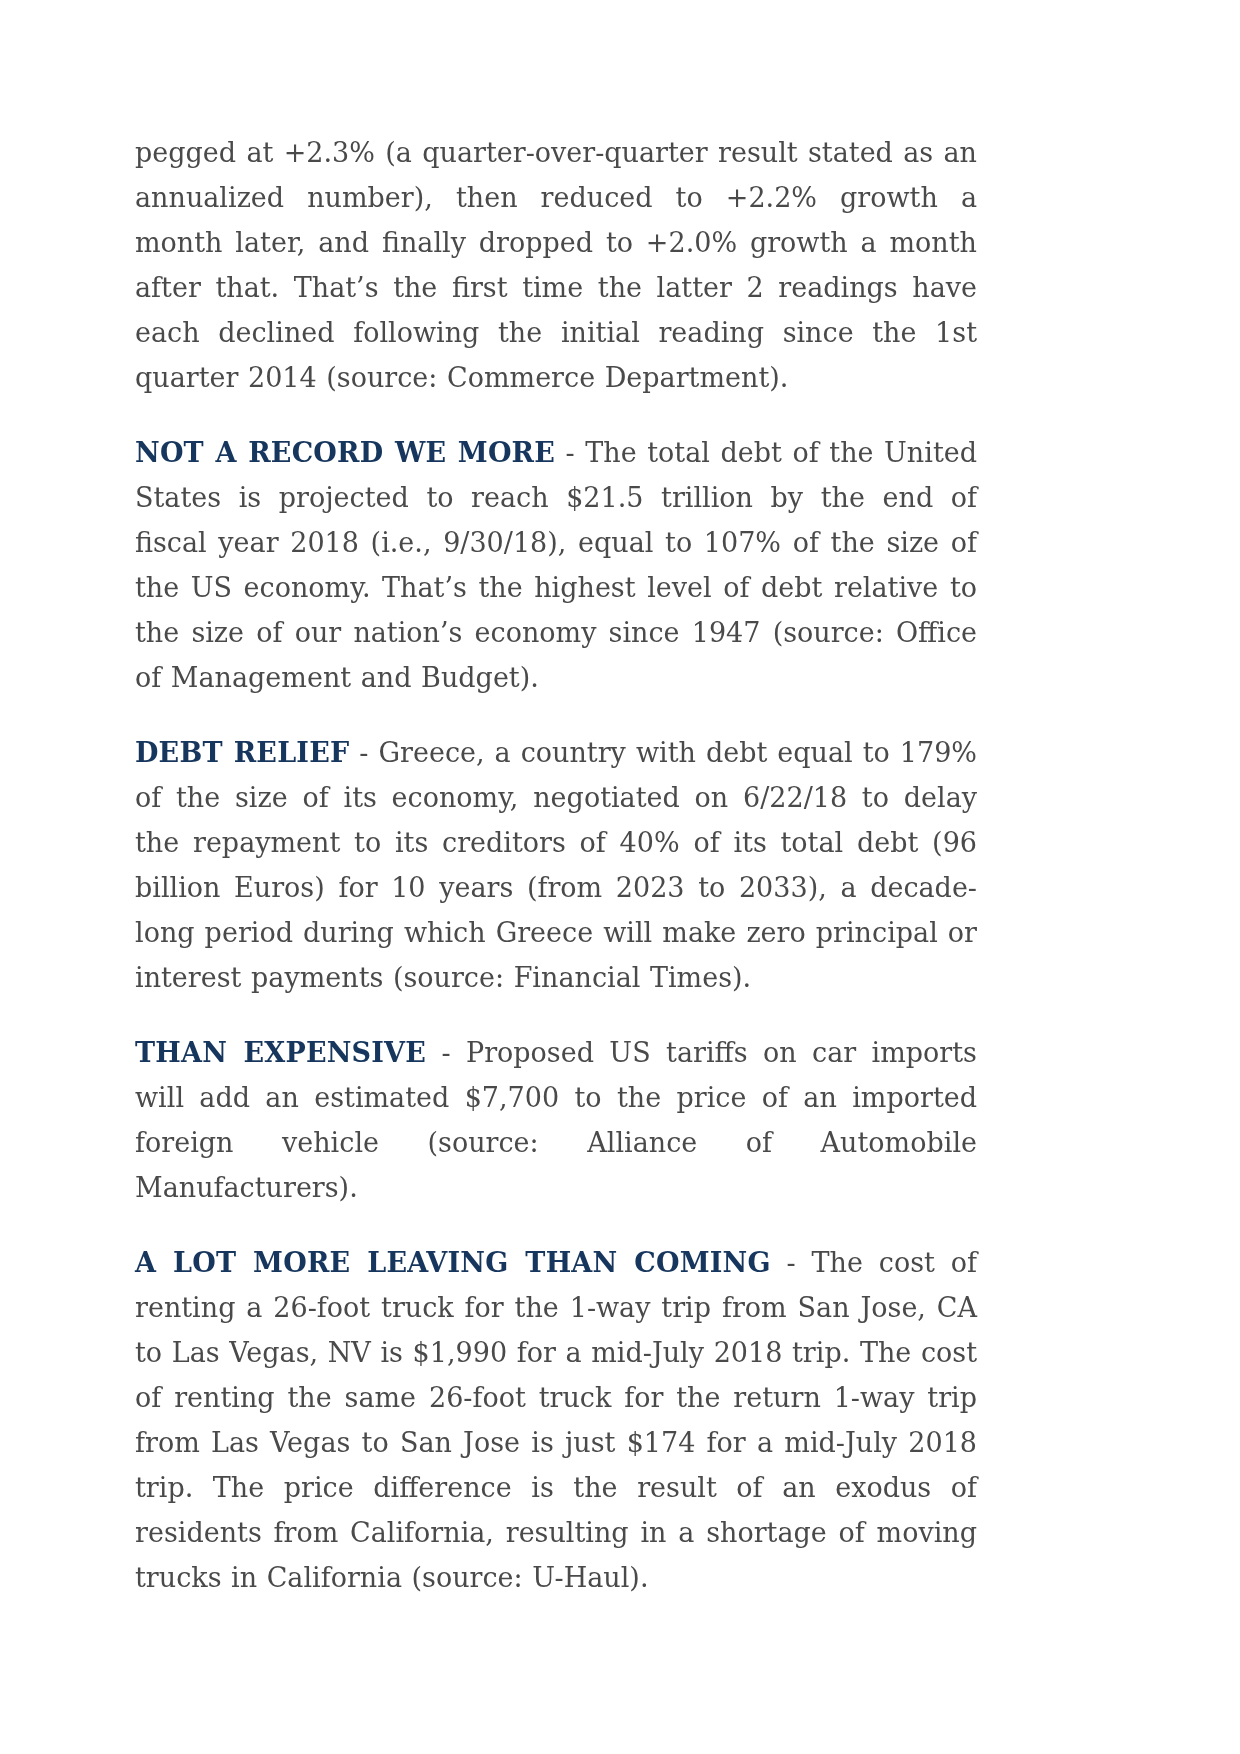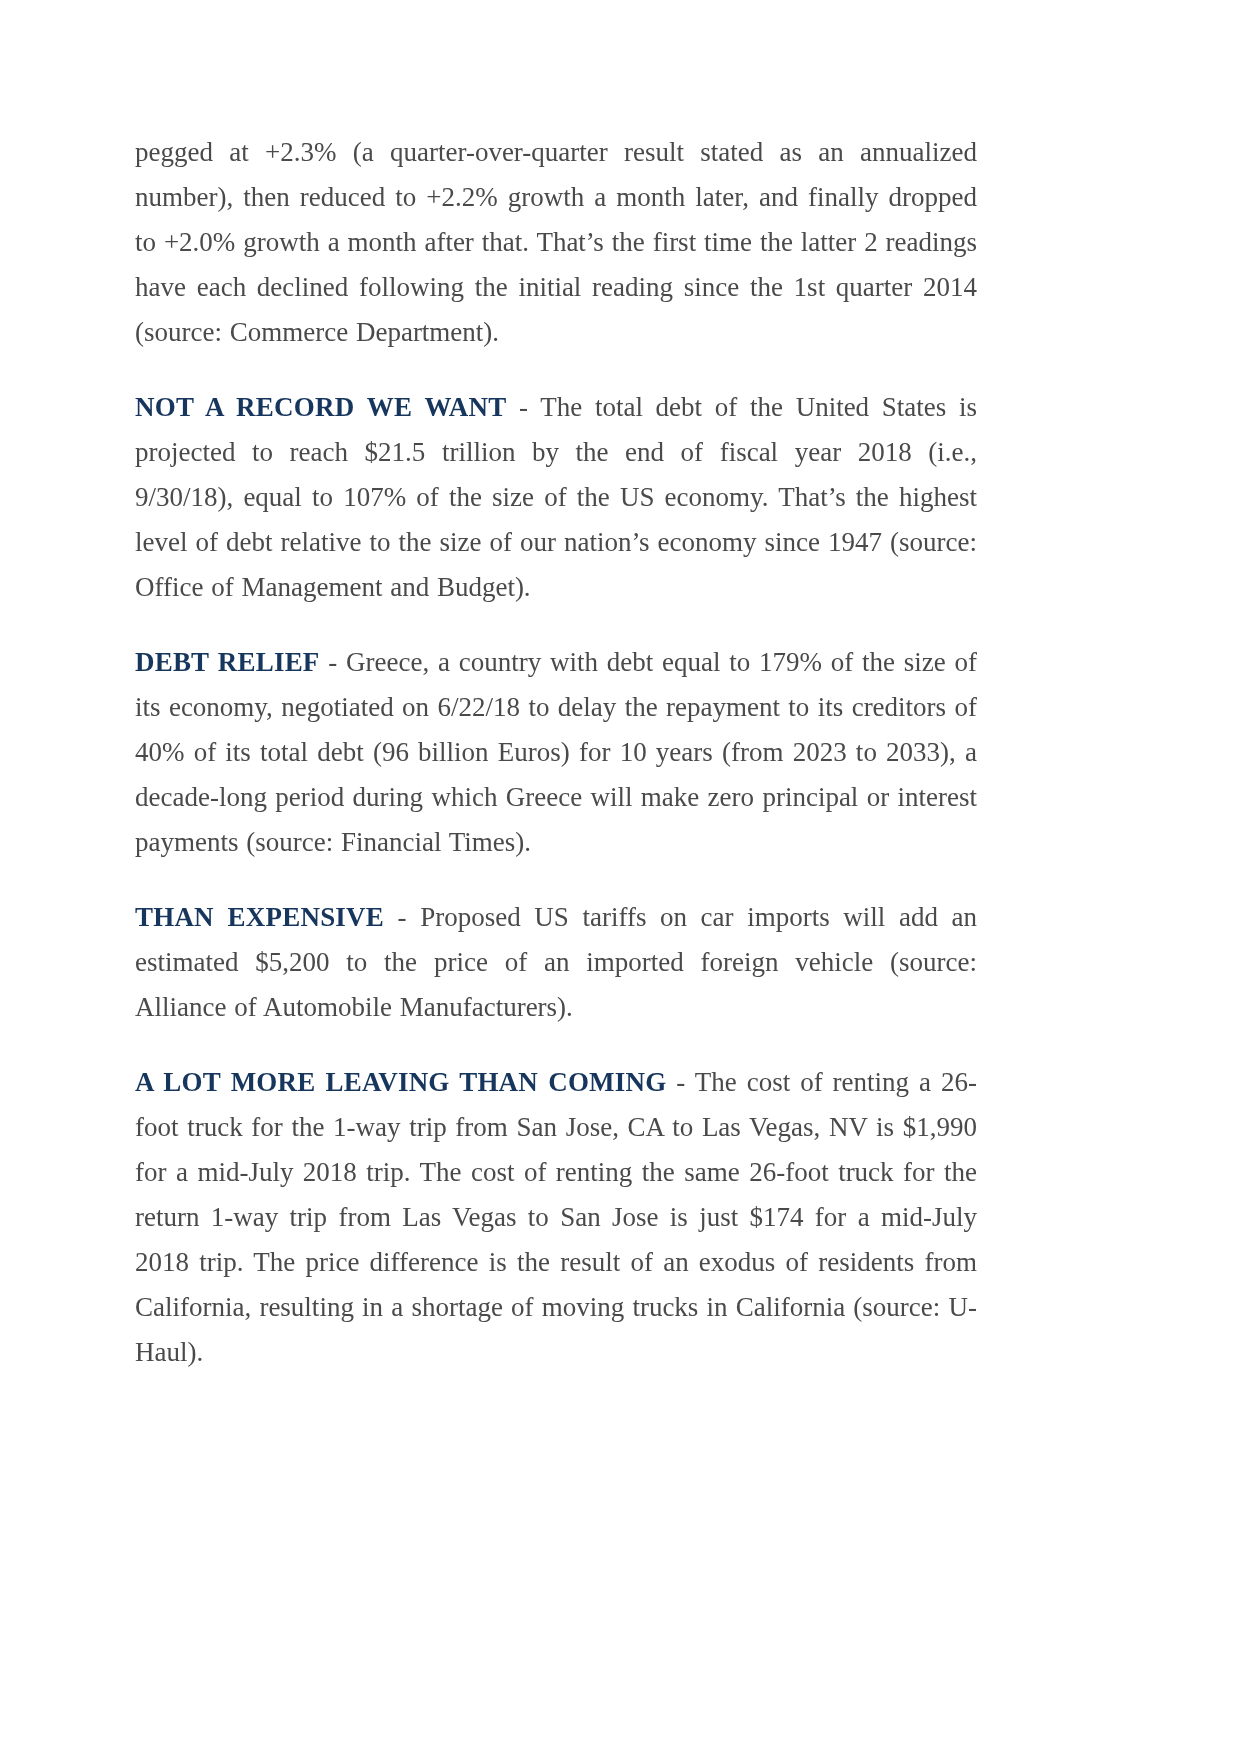--- a/index.html
+++ b/index.html
@@ -13,21 +13,20 @@
     height: 1754px;
     background: #ffffff;
     overflow: hidden;
     font-family: "DejaVu Serif", "Liberation Serif", serif;
   }
   .content {
     position: absolute;
     top: 130px;
     left: 135px;
     width: 842px;
-    font-family: Liberation Serif, serif;
   }
   .para {
     font-size: 27px;
     line-height: 45px;
     color: #4a4a4a;
     text-align: justify;
     margin: 0 0 30px 0;
     word-spacing: 1px;
   }
   .para .heading {
@@ -37,22 +36,22 @@
   }
 </style>
 </head>
 <body>
 
 <div class="page">
   <div class="content">
 
     <p class="para"><strong class="heading"></strong><span>pegged at +2.3% (a quarter-over-quarter result stated as an annualized number), then reduced to +2.2% growth a month later, and finally dropped to +2.0% growth a month after that.  That’s the first time the latter 2 readings have each declined following the initial reading since the 1st quarter 2014 (source: Commerce Department).</span></p>
 
-    <p class="para"><strong class="heading">NOT A RECORD WE WANT</strong><span> - The total debt of the United States is projected to reach $21.5 trillion by the end of fiscal year 2018 (i.e., 9/30/18), equal to 107% of the size of the US economy.  That’s the highest level of debt relative to the size of our nation’s economy since 1947 (source: Office of Management and Budget).</span></p>
+    <p class="para"><strong class="heading">NOT A RECORD WE MORE</strong><span> - The total debt of the United States is projected to reach $21.5 trillion by the end of fiscal year 2018 (i.e., 9/30/18), equal to 107% of the size of the US economy.  That’s the highest level of debt relative to the size of our nation’s economy since 1947 (source: Office of Management and Budget).</span></p>
 
     <p class="para"><strong class="heading">DEBT RELIEF</strong><span> - Greece, a country with debt equal to 179% of the size of its economy, negotiated on 6/22/18 to delay the repayment to its creditors of 40% of its total debt (96 billion Euros) for 10 years (from 2023 to 2033), a decade-long period during which Greece will make zero principal or interest payments (source: Financial Times).</span></p>
 
-    <p class="para"><strong class="heading">THAN EXPENSIVE</strong><span> - Proposed US tariffs on car imports will add an estimated $5,200 to the price of an imported foreign vehicle (source: Alliance of Automobile Manufacturers).</span></p>
+    <p class="para"><strong class="heading">THAN EXPENSIVE</strong><span> - Proposed US tariffs on car imports will add an estimated $7,700 to the price of an imported foreign vehicle (source: Alliance of Automobile Manufacturers).</span></p>
 
     <p class="para"><strong class="heading">A LOT MORE LEAVING THAN COMING</strong><span> - The cost of renting a 26-foot truck for the 1-way trip from San Jose, CA to Las Vegas, NV is $1,990 for a mid-July 2018 trip.  The cost of renting the same 26-foot truck for the return 1-way trip from Las Vegas to San Jose is just $174 for a mid-July 2018 trip.  The price difference is the result of an exodus of residents from California, resulting in a shortage of moving trucks in California (source: U-Haul).</span></p>
 
   </div>
 </div>
 
 </body></html>

